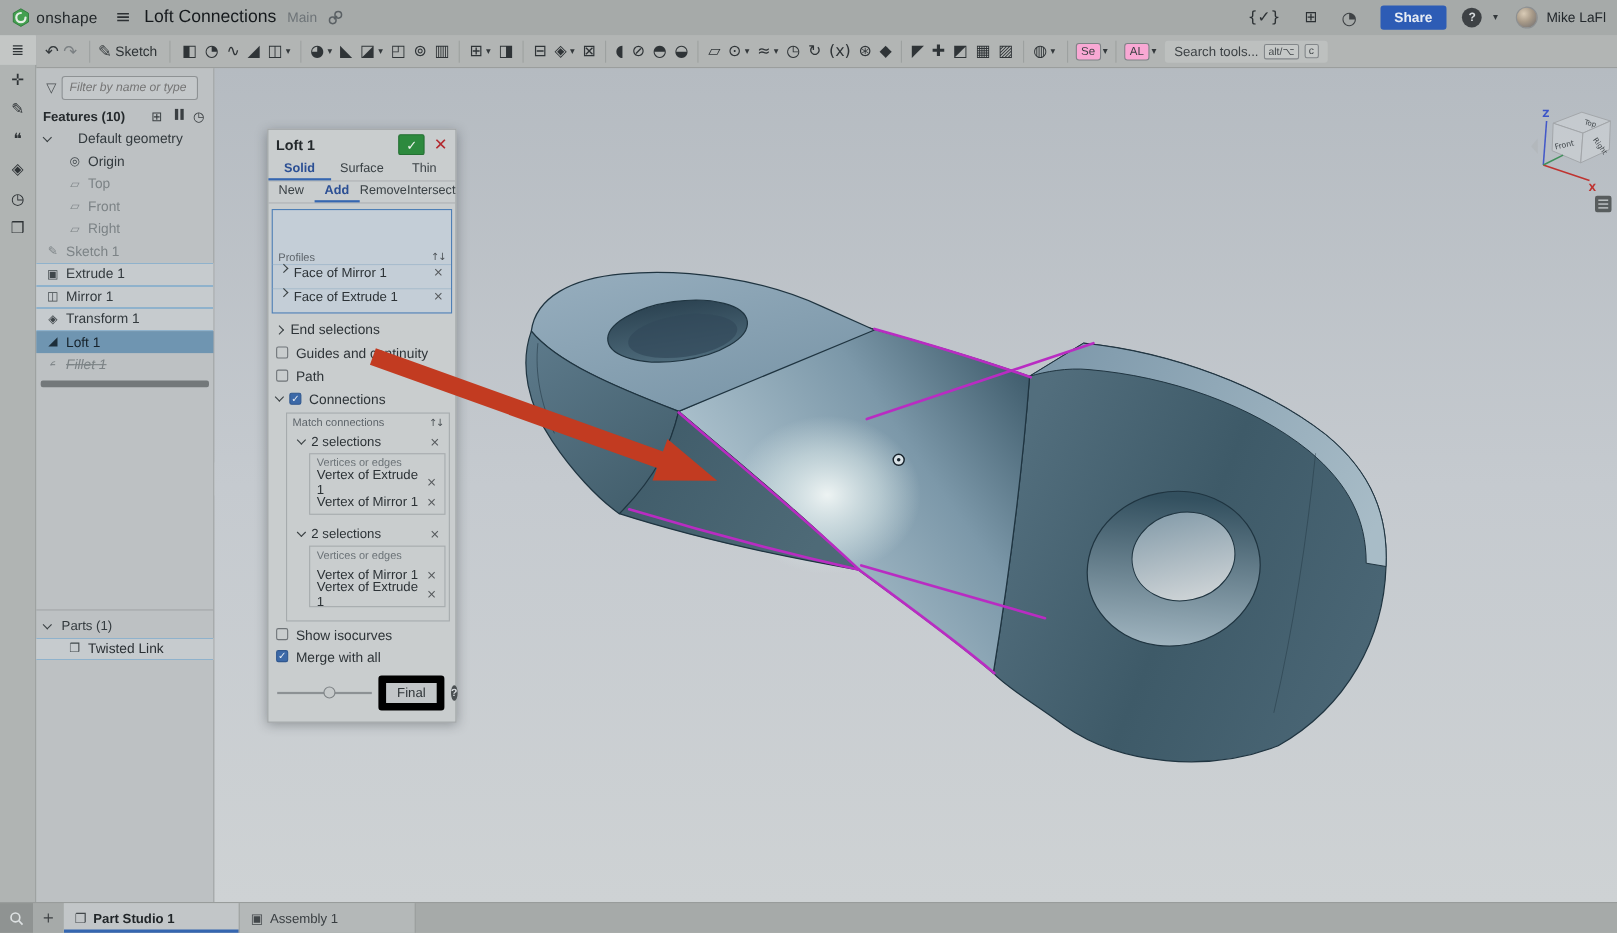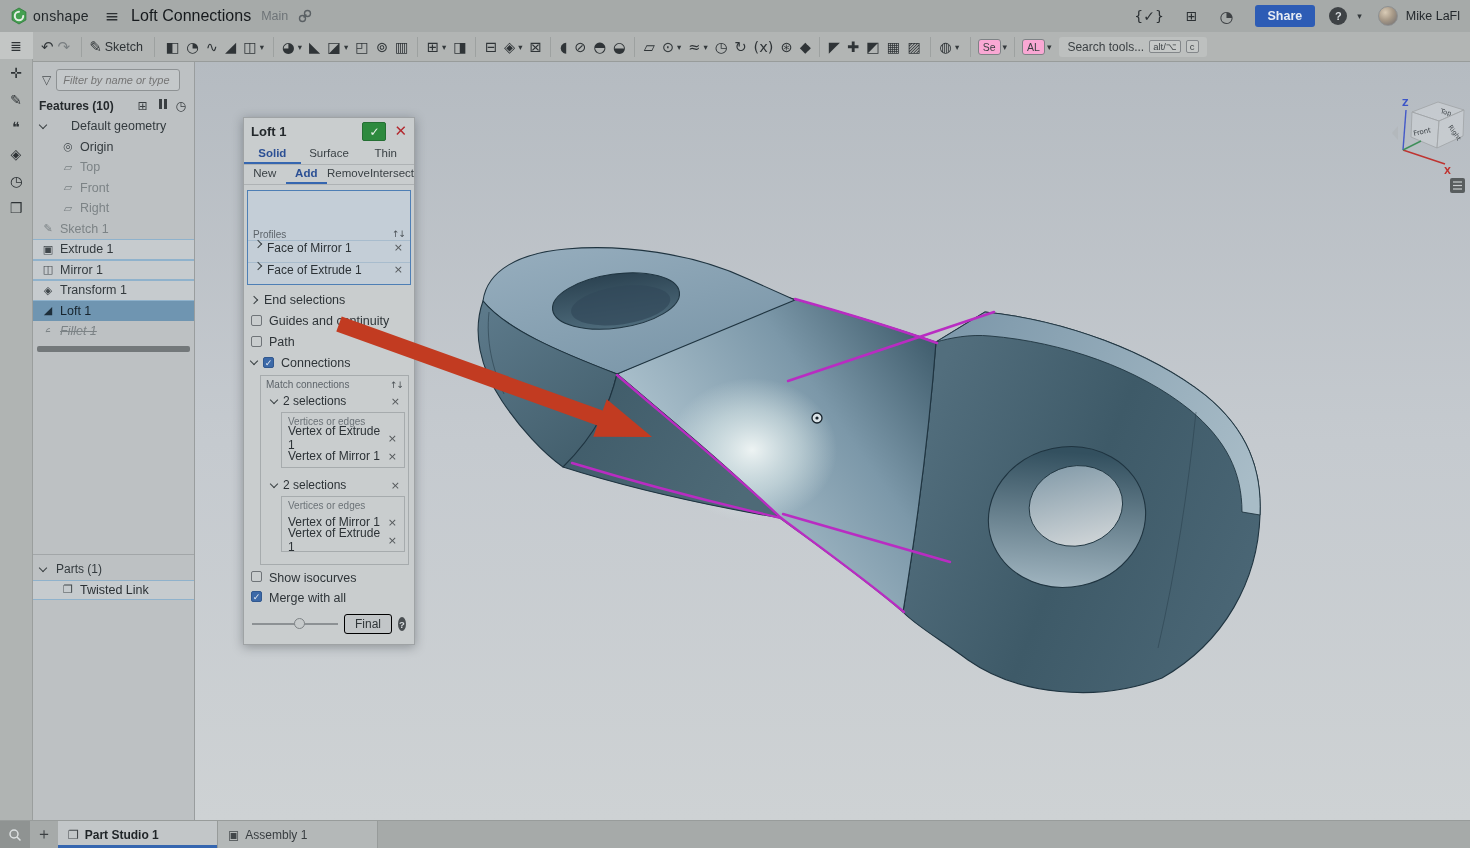--- a/index.html
+++ b/index.html
@@ -136,21 +136,21 @@
   .inner-box .sub { font-size:10px; color:#6b7277; padding:1px 6px 2px; }
   .v-item { display:flex; align-items:center; height:18px; padding:0 5px 0 6px; cursor:pointer; }
   .v-item .lbl { flex:1; font-size:12px; color:#2c3236; }
   .ft-cb-row { display:flex; align-items:flex-start; height:20px; padding:0 4px; cursor:pointer; }
   .ft-cb-row .lbl { margin-left:7px; font-size:12.5px; color:#2e3438; }
   .dlg-footer { display:flex; align-items:center; padding:3px 5px 4px; gap:6px; }
   .slider { position:relative; width:86px; height:14px; flex:none; cursor:pointer; }
   .slider .track { position:absolute; left:0; right:0; top:6px; height:2px; background:#8c9194; }
   .slider .handle { position:absolute; left:42px; top:1px; width:11px; height:11px; border-radius:50%;
     background:#c6cacb; border:1px solid #7e8386; }
-  .final-btn { margin-left:auto; background:#c2c6c8; border:1px solid #000000; border-radius:3px;
+  .final-btn { margin-left:auto; background:#c2c6c8; border:7px solid #000000; border-radius:3px;
     font-size:12px; color:#2f3538; padding:2px 10px; cursor:pointer; font-family:"Liberation Sans",sans-serif; }
   .dlg-help { width:14px; height:14px; border-radius:50%; background:#4a4f52; color:#d9dde0;
     font-size:9.5px; font-weight:700; display:flex; align-items:center; justify-content:center; cursor:pointer; }
 
   
   #tabsbar { position:absolute; left:0; top:820px; width:1470px; height:28px; background:#a6aaa9;
     display:flex; align-items:stretch; z-index:2; border-top:1px solid #989c9b; }
   .tabsearch { width:30px; display:flex; align-items:center; justify-content:center; background:#8f9392; cursor:pointer; }
   .addtab { width:28px; display:flex; align-items:center; justify-content:center; font-size:16px;
     color:#3b3f41; cursor:pointer; }

